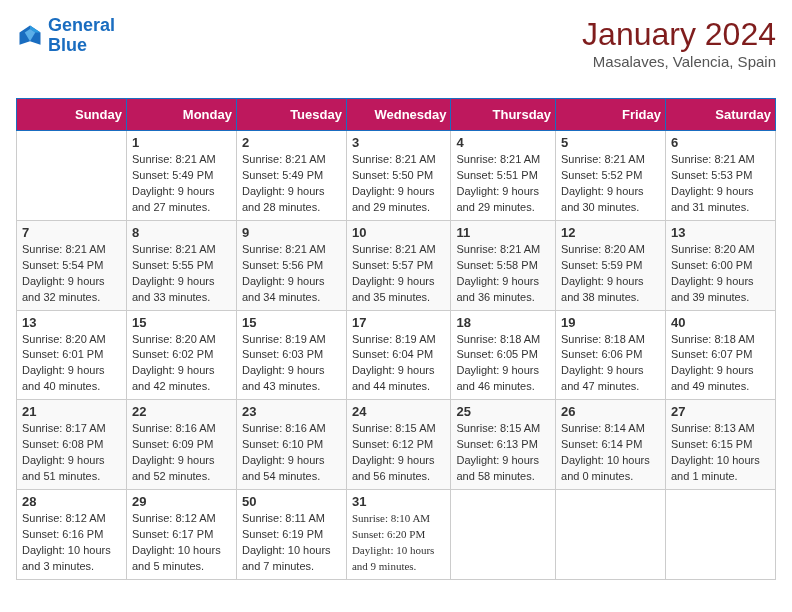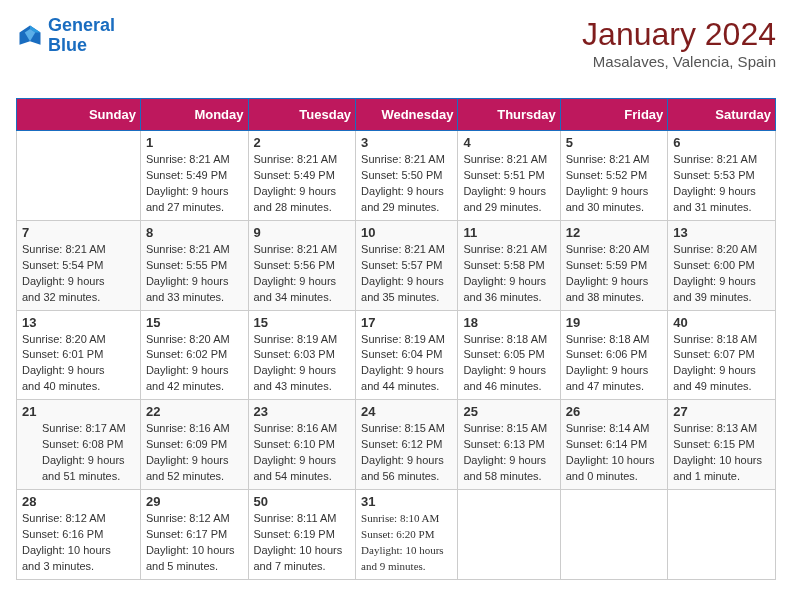--- a/index.html
+++ b/index.html
@@ -260,21 +260,21 @@
           <span class="day-num">40</span>
           <div class="day-info" style="white-space: pre-line;">Sunrise: 8:18 AM
 Sunset: 6:07 PM
 Daylight: 9 hours
 and 49 minutes.</div>
         </td>
       </tr>
       <tr>
         <td>
           <span class="day-num">21</span>
-          <div class="day-info" style="white-space: pre-line; margin-left: 20px;">Sunrise: 8:17 AM
+          <div class="day-info" style="white-space: pre-line;">Sunrise: 8:17 AM
 Sunset: 6:08 PM
 Daylight: 9 hours
 and 51 minutes.</div>
         </td>
         <td>
           <span class="day-num">22</span>
           <div class="day-info" style="white-space: pre-line;">Sunrise: 8:16 AM
 Sunset: 6:09 PM
 Daylight: 9 hours
 and 52 minutes.</div>

